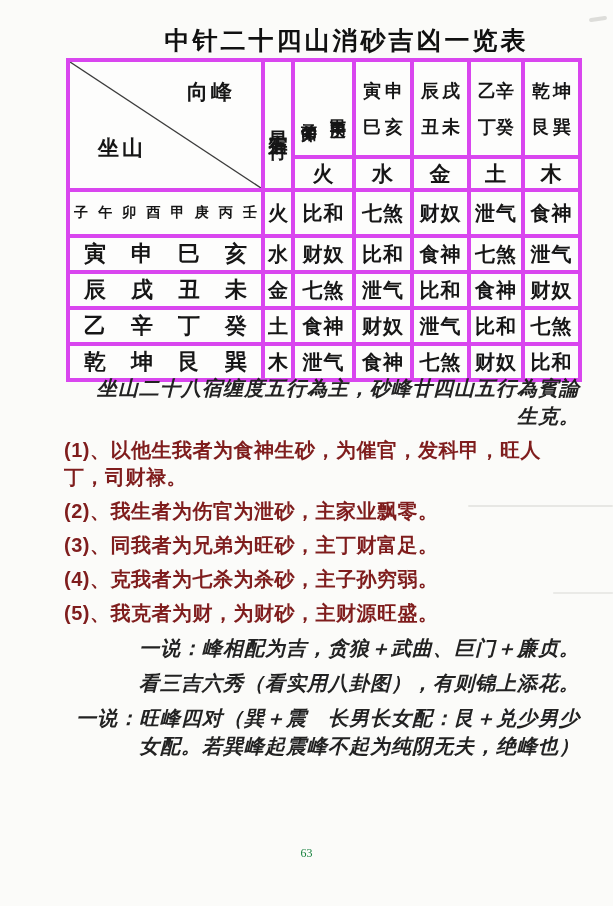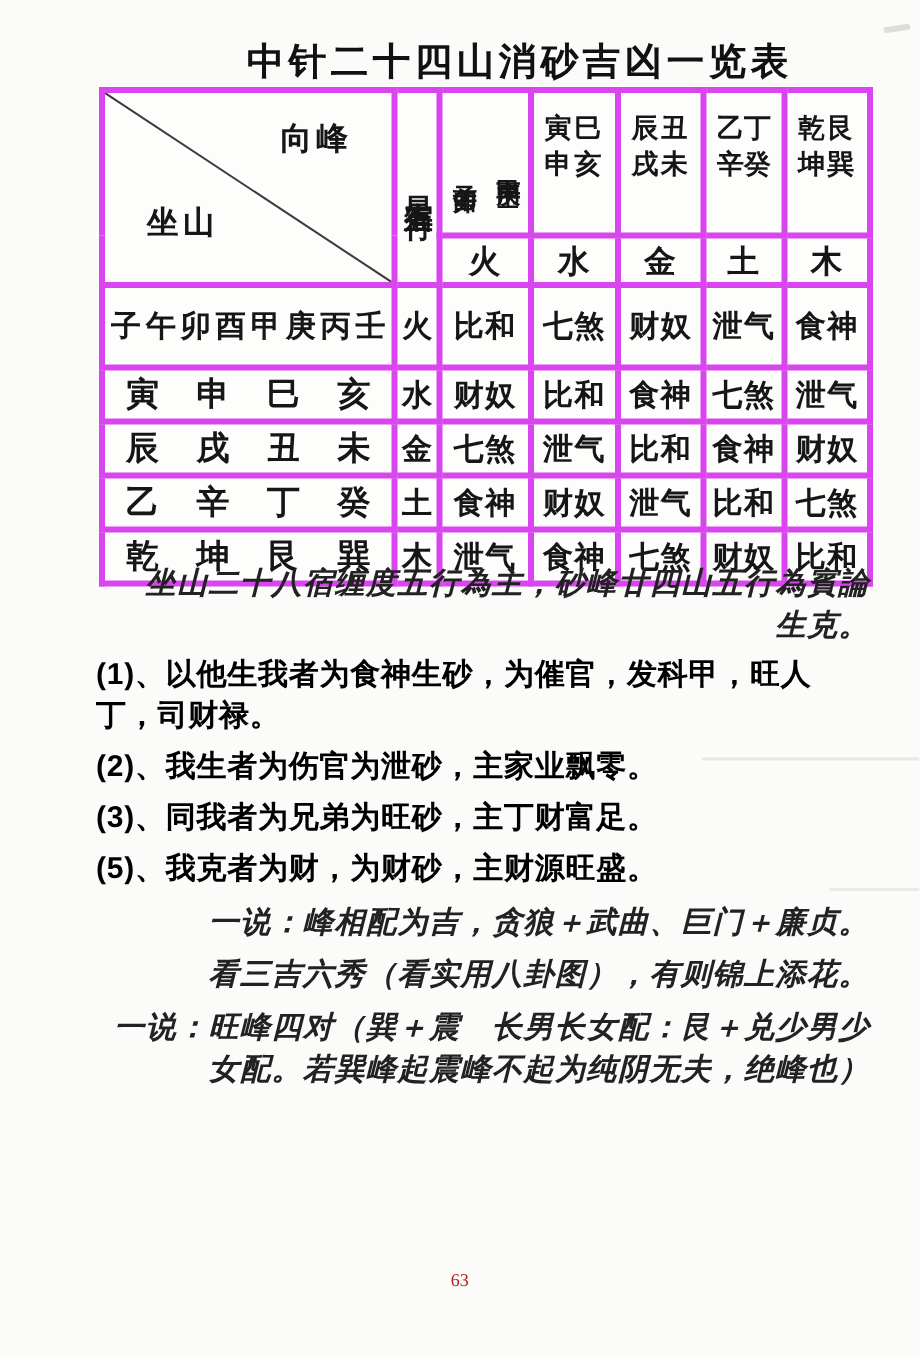--- a/index.html
+++ b/index.html
@@ -48,61 +48,61 @@
   .v-pair{
     display:flex;flex-direction:row;justify-content:center;
     gap:13px;height:100%;box-sizing:border-box;padding-top:5px;
   }
   .v-pair span{
     writing-mode:vertical-rl;text-orientation:upright;
     font-size:16px;font-weight:700;letter-spacing:1px;line-height:1;
   }
   .v-pair span:first-child{margin-top:4px;}
   .stack{
-    display:flex;flex-direction:row;justify-content:space-around;
+    display:flex;flex-direction:column;justify-content:space-around;
     height:84px;box-sizing:border-box;padding:6px 7px;
   }
   .stack div{
     font-size:18px;font-weight:700;
     text-align:justify;text-align-last:justify;
   }
   .element-head{text-align:center;font-size:21px;letter-spacing:1px;}
   .label-8{
-    font-size:20px;text-align:justify;text-align-last:justify;
+    font-size:14px;text-align:justify;text-align-last:justify;
     padding:12px 4px !important;
   }
   .label-4{
     font-size:22px;text-align:justify;text-align-last:justify;
     padding:0 14px !important;
   }
   .element-cell{text-align:center;font-size:20px;}
   .value-cell{text-align:center;font-size:20px;letter-spacing:1px;}
   
   .notes{
     position:absolute;left:64px;top:374px;width:516px;
   }
   .note{margin:0 0 7px 0;}
   .note.print{
     font-family:"Liberation Sans", sans-serif;
     font-weight:700;font-size:20px;line-height:1.35;
-    letter-spacing:0.5px;color:#000000;
+    letter-spacing:0.5px;color:#7f1d1d;
   }
   .note.hand{
     font-family:"DejaVu Serif", serif;
     font-style:italic;font-weight:600;
     font-size:20px;line-height:1.4;letter-spacing:1px;
     color:#222;margin-left:-8px;text-align:right;
   }
   .note.indent{text-indent:1.6em;}
   
   .page-number{
     position:absolute;left:0;top:846px;width:613px;
     text-align:center;
     font-family:"Liberation Serif", serif;
-    font-size:12px;color:#b91c1c;
+    font-size:12px;color:#15803d;
   }
   .artifact{position:absolute;background:#b9b9b4;border-radius:2px;}
   .artifact.a1{right:6px;top:17px;width:18px;height:4px;opacity:.45;transform:rotate(-8deg);}
   .artifact.a2{right:0;top:505px;width:145px;height:2px;opacity:.30;}
   .artifact.a3{right:0;top:592px;width:60px;height:2px;opacity:.25;}
 </style>
 </head>
 <body>
 
 <div class="page-title">中针二十四山消砂吉凶一览表</div>
@@ -213,20 +213,21 @@
     <td class="value-cell">比和</td>
   </tr>
 </tbody>
   </table>
 
 <div class="notes">
   <p class="note hand indent">坐山二十八宿缠度五行為主，砂峰廿四山五行為賓論生克。</p>
   <p class="note print">(1)、以他生我者为食神生砂，为催官，发科甲，旺人丁，司财禄。</p>
   <p class="note print">(2)、我生者为伤官为泄砂，主家业飘零。</p>
   <p class="note print">(3)、同我者为兄弟为旺砂，主丁财富足。</p>
+  <p class="note print">(4)、克我者为七杀为杀砂，主子孙穷弱。</p>
   <p class="note print">(5)、我克者为财，为财砂，主财源旺盛。</p>
   <p class="note hand">一说：峰相配为吉，贪狼＋武曲、巨门＋廉贞。</p>
   <p class="note hand">看三吉六秀（看实用八卦图），有则锦上添花。</p>
   <p class="note hand">一说：旺峰四对（巽＋震　长男长女配：艮＋兑少男少女配。若巽峰起震峰不起为纯阴无夫，绝峰也）</p>
 </div>
 
 <div class="page-number">63</div>
 
 <div class="artifact a1"></div>
 <div class="artifact a2"></div>

